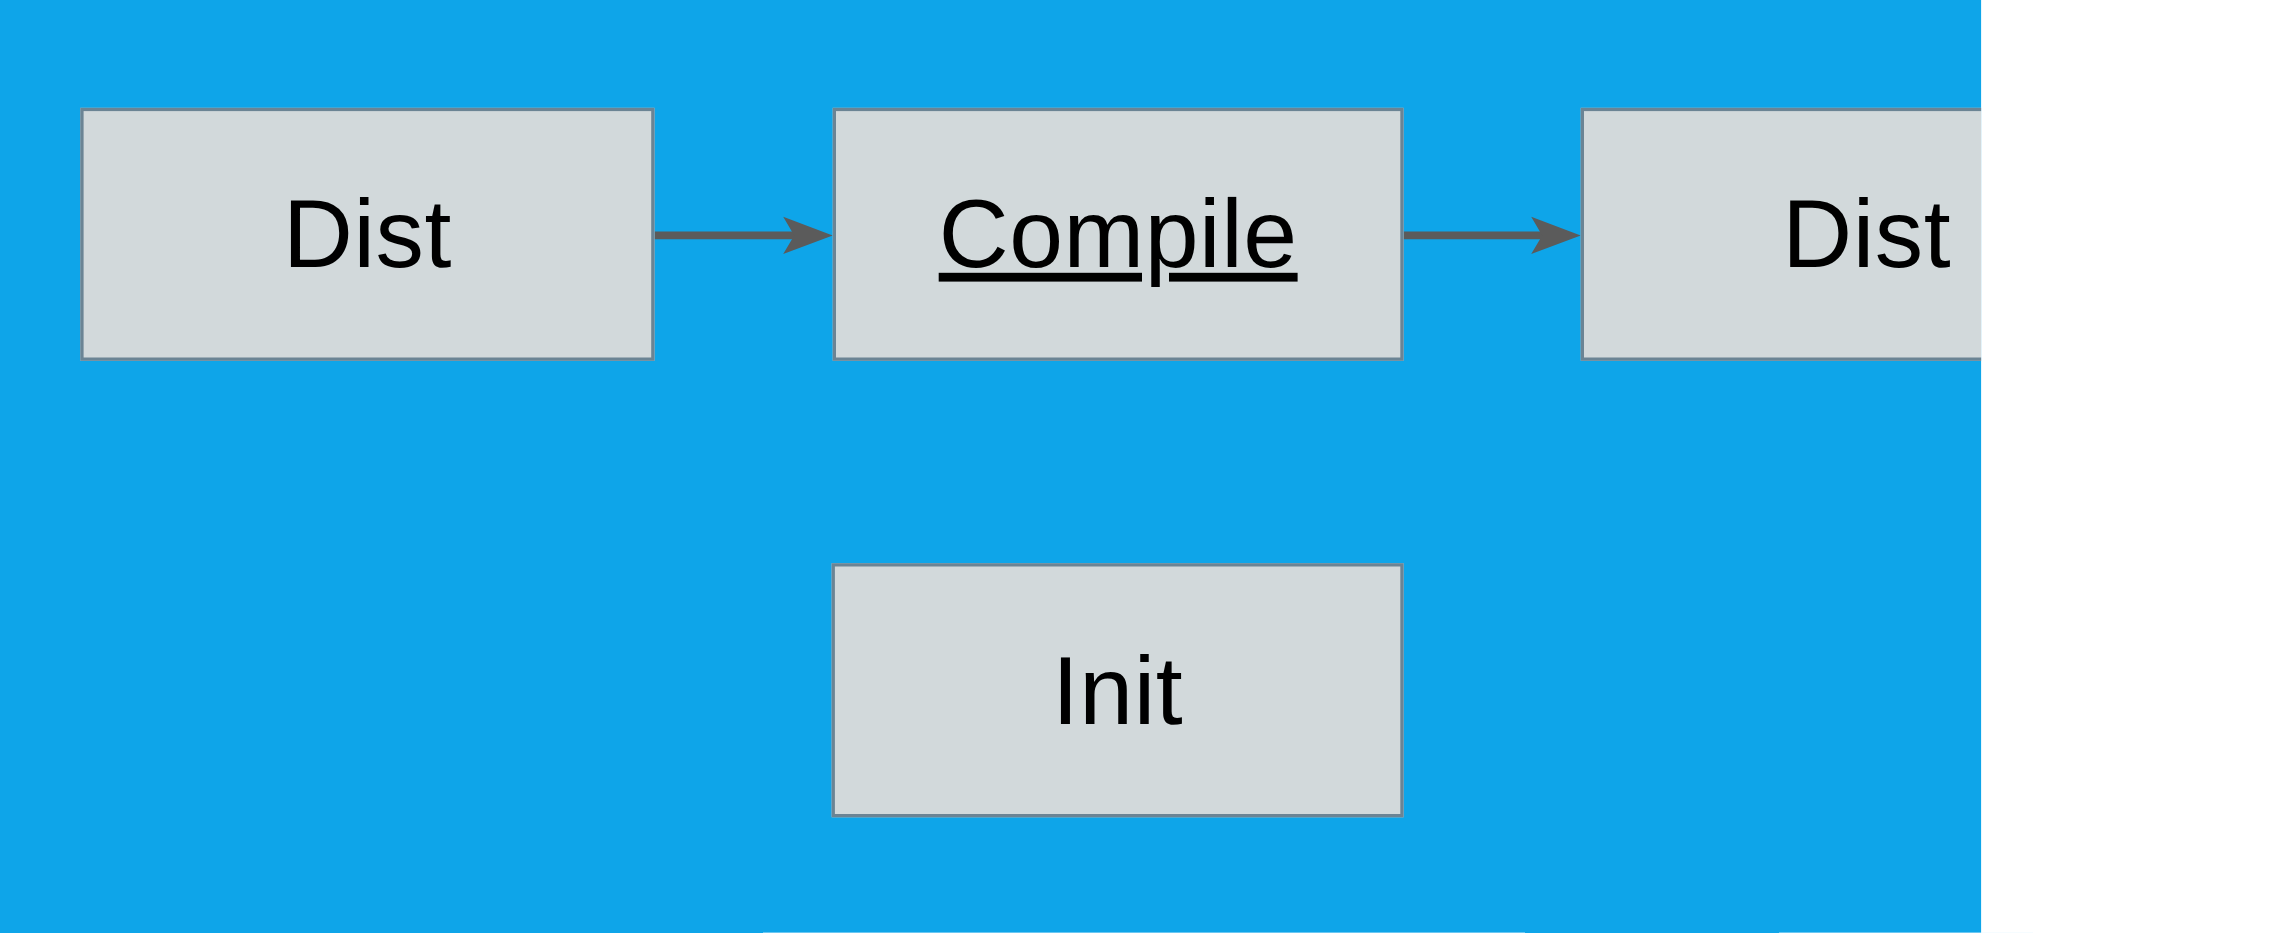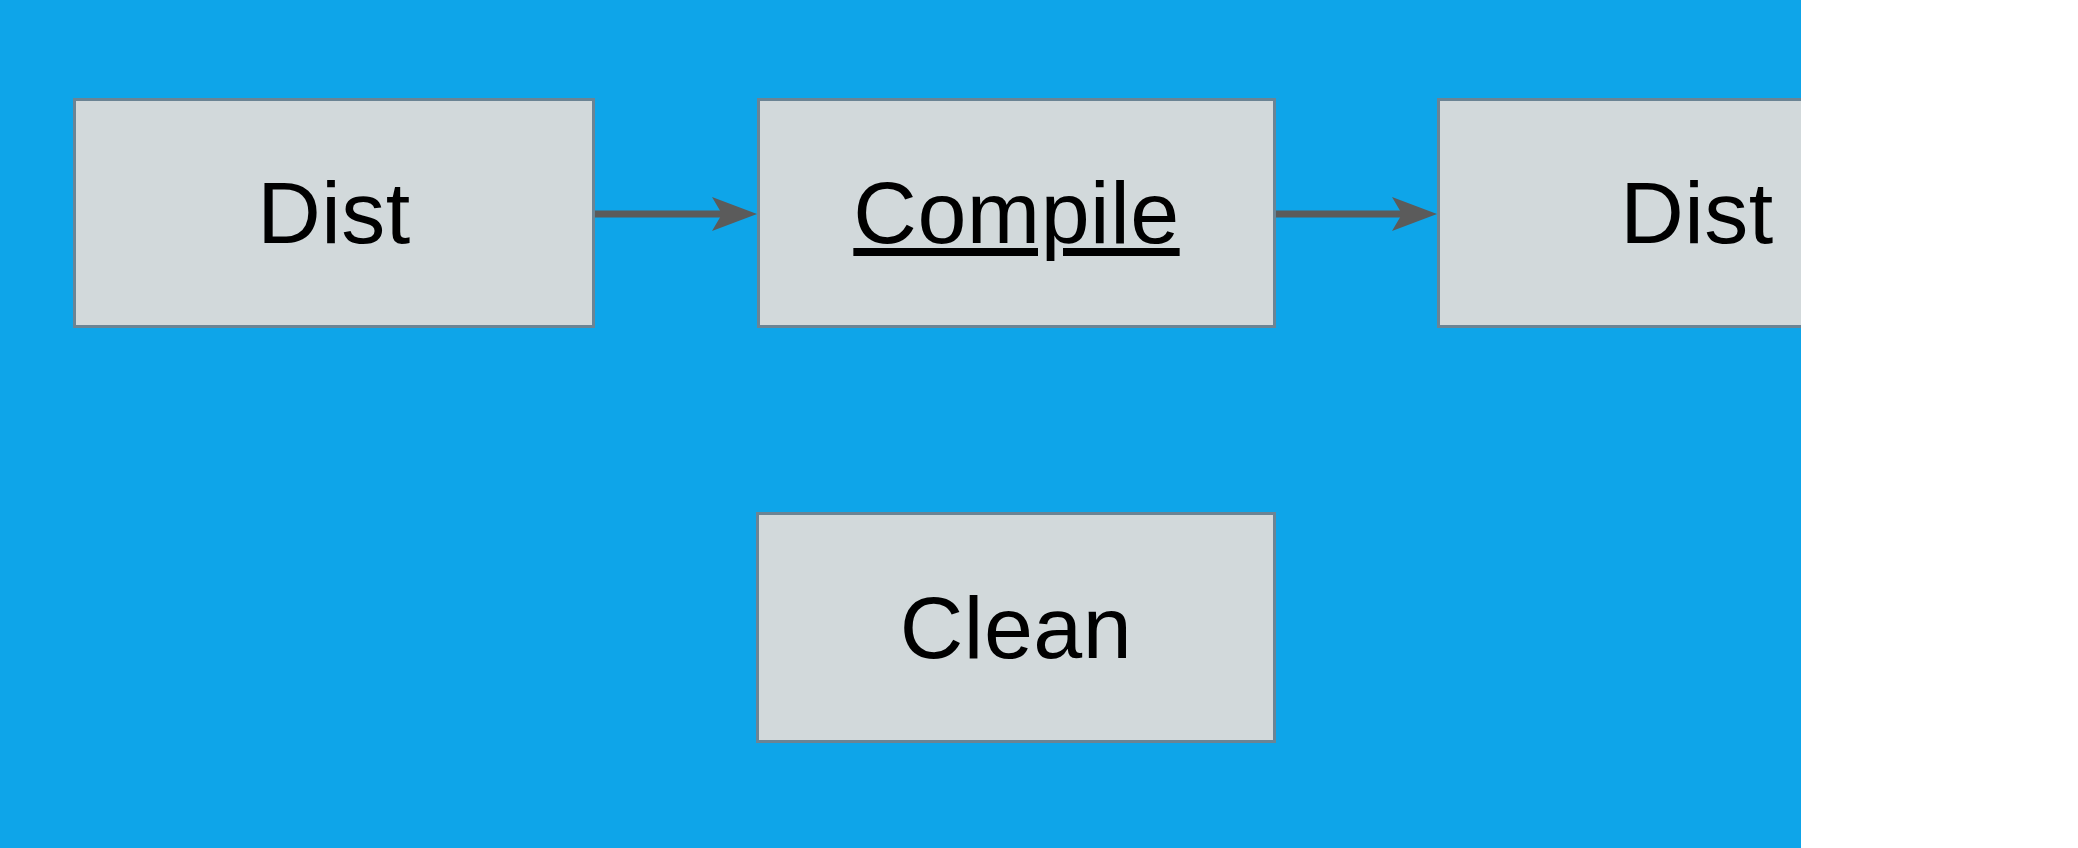--- a/index.html
+++ b/index.html
@@ -69,16 +69,16 @@
 
   <div class="node node-compile">
     <span class="node-label">Compile</span>
   </div>
 
   <div class="node node-init">
     <span class="node-label">Dist</span>
   </div>
 
   <div class="node node-clean">
-    <span class="node-label">Clean</span>
+    <span class="node-label">Init</span>
   </div>
 
 </div>
 
 </body></html>

